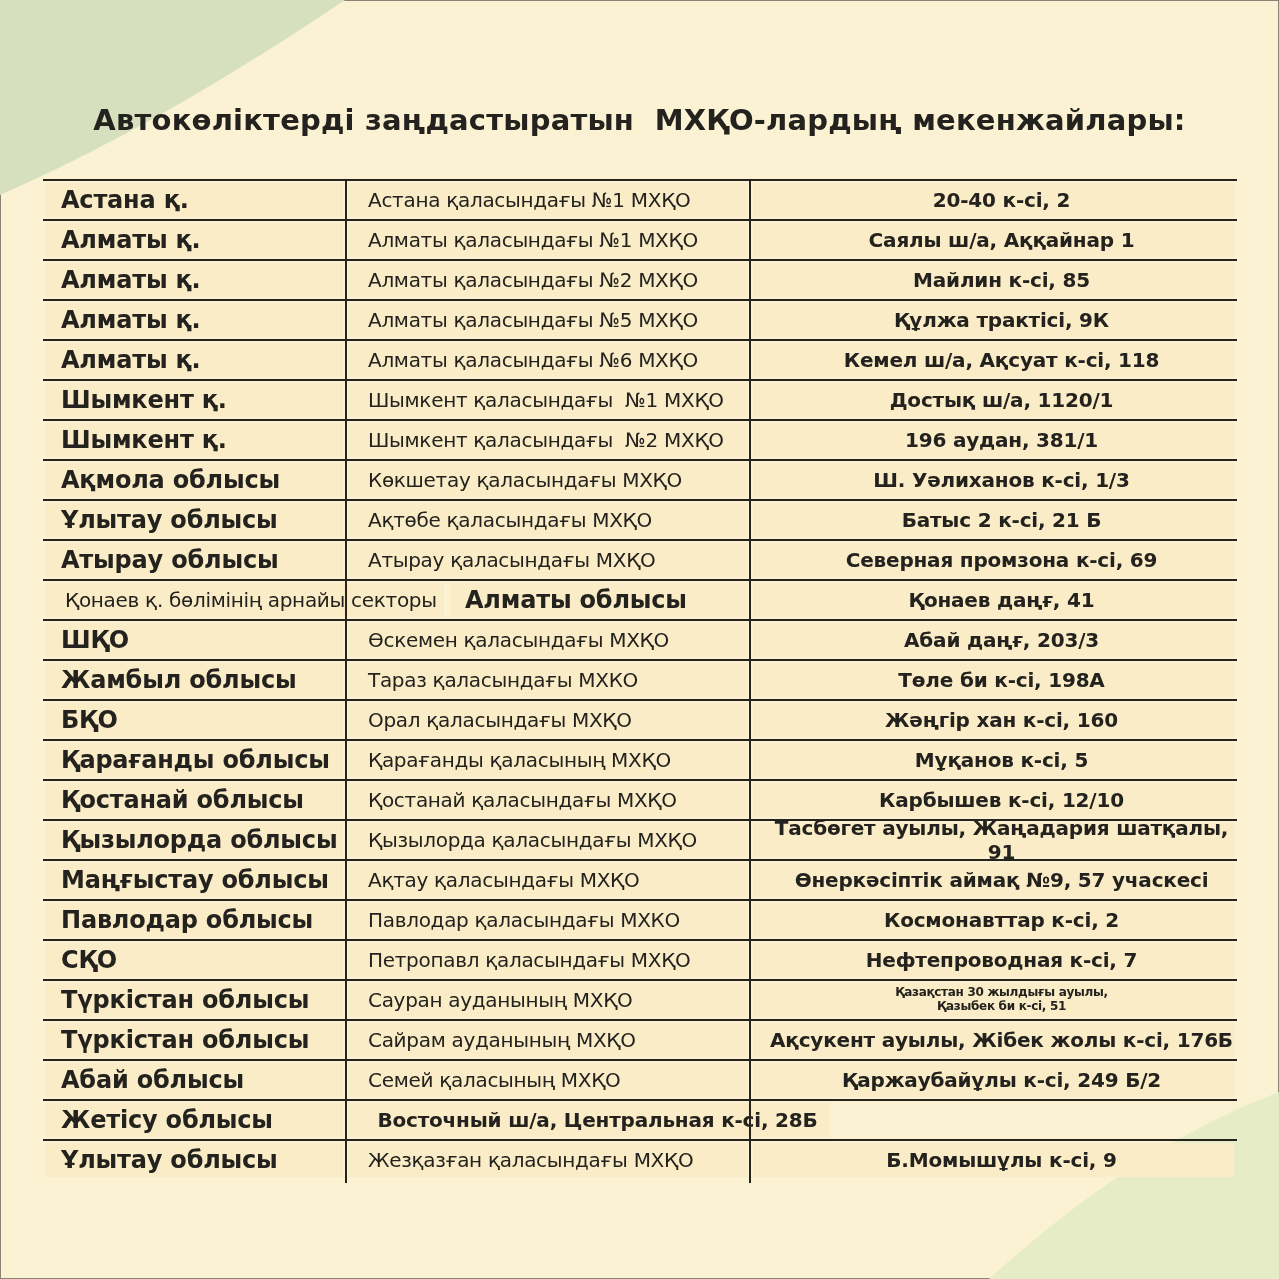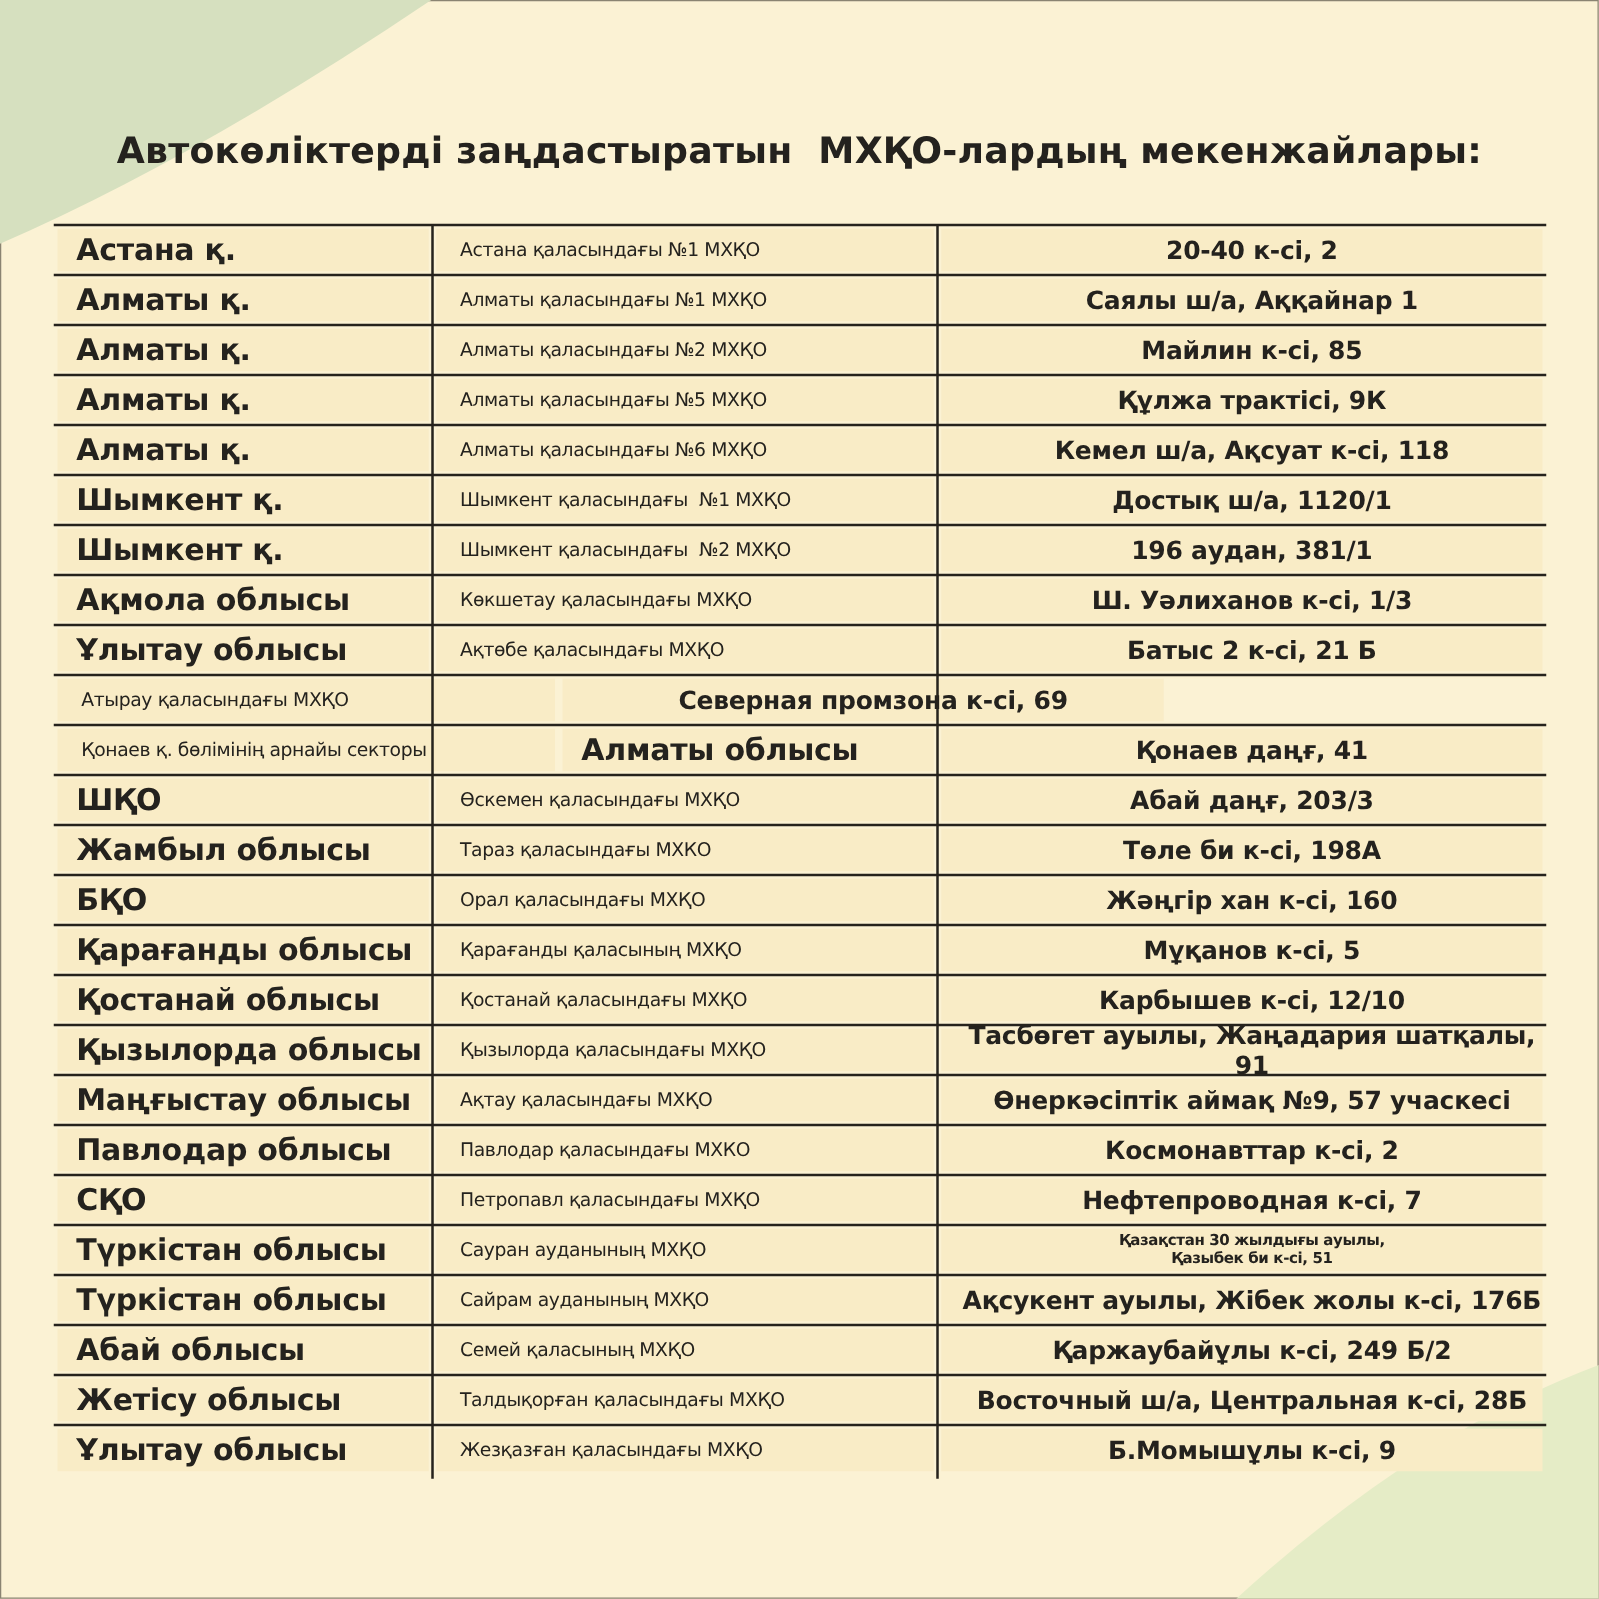--- a/index.html
+++ b/index.html
@@ -55,21 +55,21 @@
     height:100%;
   }
   .cell::before{
     content:'';
     position:absolute;top:3px;bottom:3px;left:3px;right:3px;
     background:var(--row);
     z-index:0;
   }
   .cell span{position:relative;z-index:1;display:block;width:100%;}
   .c-region{width:303px;padding-left:18px;font-weight:bold;font-size:24px;letter-spacing:-.2px;}
-  .c-office{width:404px;padding-left:22px;font-size:15px;letter-spacing:-.3px;white-space:pre-wrap;justify-content:flex-end;}
+  .c-office{width:404px;padding-left:22px;font-size:20px;letter-spacing:-.3px;white-space:pre-wrap;justify-content:flex-end;}
   .c-address{width:487px;padding-left:16px;font-weight:bold;font-size:20px;letter-spacing:-.2px;white-space:pre-wrap;text-align:center;}
   .c-address span.two-line{font-size:12px;line-height:1.15;letter-spacing:-.3px;}
   .vdiv{
     position:absolute;top:0;width:2px;height:1003px;
     background:var(--line);z-index:3;
   }
   .vdiv.v1{left:302px;}
   .vdiv.v2{left:706px;}
 </style>
 </head>
@@ -154,20 +154,23 @@
 
     <div class="row">
       <div class="cell c-region">
           <span>Ұлытау облысы</span>
         </div>
       <div class="cell c-office"><span>Ақтөбе қаласындағы МХҚО</span></div>
       <div class="cell c-address"><span>Батыс 2 к-сі, 21 Б</span></div>
     </div>
 
     <div class="row">
+      <div class="cell c-region">
+          <span>Атырау облысы</span>
+        </div>
       <div class="cell c-office"><span>Атырау қаласындағы МХҚО</span></div>
       <div class="cell c-address"><span>Северная промзона к-сі, 69</span></div>
     </div>
 
     <div class="row">
       <div class="cell c-office"><span>Қонаев қ. бөлімінің арнайы секторы</span></div>
       <div class="cell c-region">
           <span>Алматы облысы</span>
         </div>
       <div class="cell c-address"><span>Қонаев даңғ, 41</span></div>
@@ -267,21 +270,20 @@
           <span>Абай облысы</span>
         </div>
       <div class="cell c-office"><span>Семей қаласының МХҚО</span></div>
       <div class="cell c-address"><span>Қаржаубайұлы к-сі, 249 Б/2</span></div>
     </div>
 
     <div class="row">
       <div class="cell c-region">
           <span>Жетісу облысы</span>
         </div>
-      <div class="cell c-office"><span>Талдықорған қаласындағы МХҚО</span></div>
       <div class="cell c-address"><span>Восточный ш/а, Центральная к-сі, 28Б</span></div>
     </div>
 
     <div class="row">
       <div class="cell c-region">
           <span>Ұлытау облысы</span>
         </div>
       <div class="cell c-office"><span>Жезқазған қаласындағы МХҚО</span></div>
       <div class="cell c-address"><span>Б.Момышұлы к-сі, 9</span></div>
     </div>

